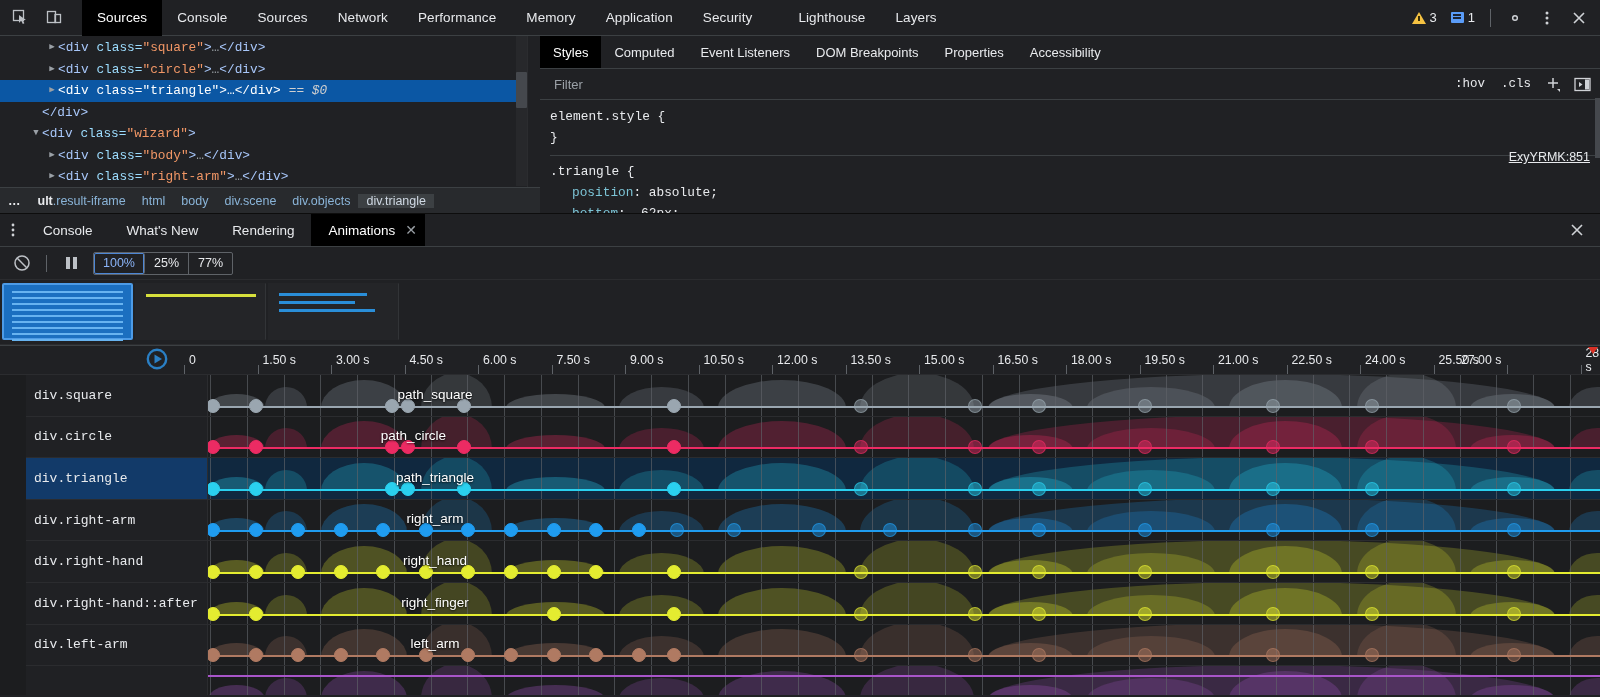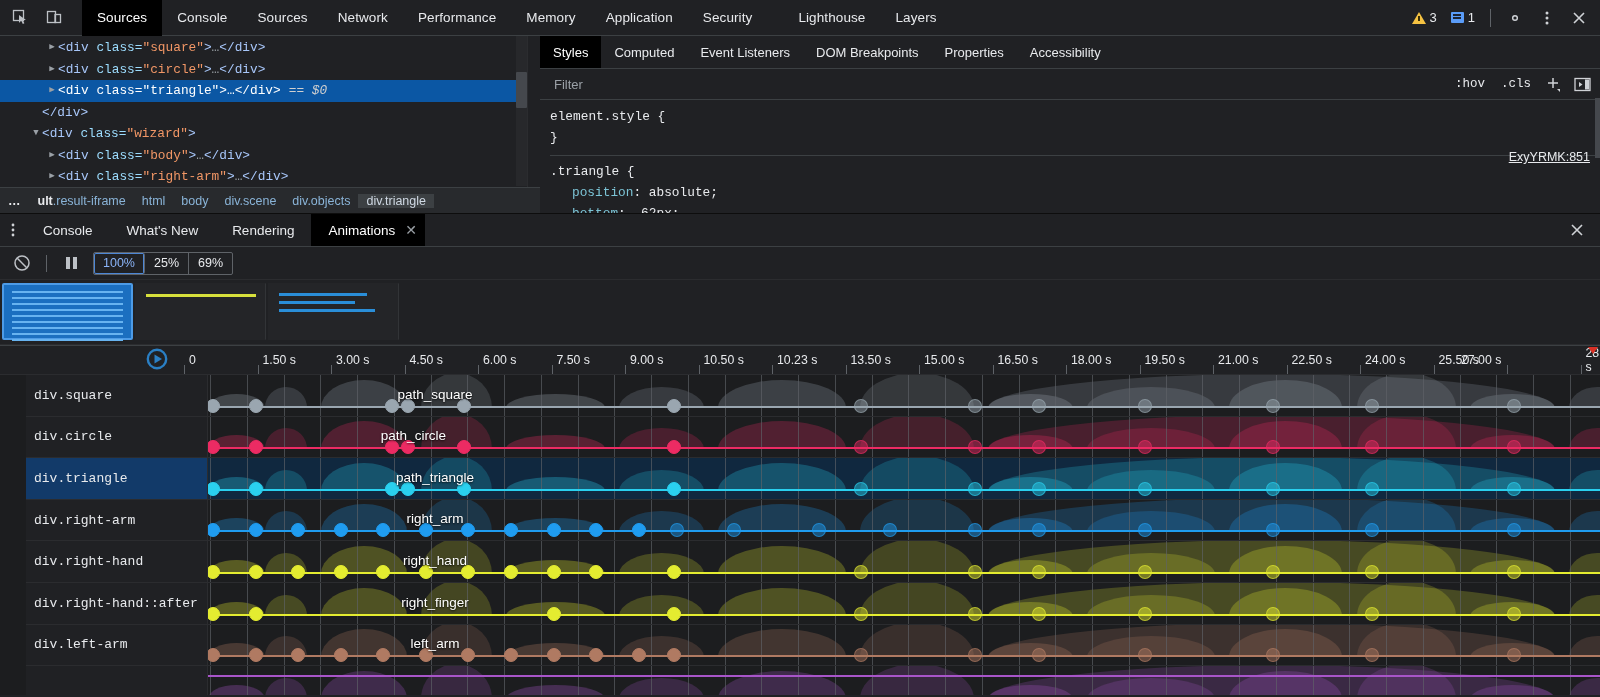--- a/index.html
+++ b/index.html
@@ -390,21 +390,21 @@
         </svg>
       </div>
       <span class="tdiv2"></span>
       <div class="pausebtn">
           <i></i>
           <i></i>
         </div>
       <div class="speeds">
         <div class="spd sel">100%</div>
         <div class="spd">25%</div>
-        <div class="spd">69%</div>
+        <div class="spd">77%</div>
       </div>
     </div>
 
     <div class="previews">
       <div class="pv sel">
         <div class="pvlines">
           <i></i>
             <i></i>
             <i></i>
             <i></i>
@@ -447,21 +447,21 @@
           <div class="tick" style="left: 222.5px;">4.50 s</div>
           <div class="tickline" style="left: 296px;"></div>
           <div class="tick" style="left: 296px;">6.00 s</div>
           <div class="tickline" style="left: 369.5px;"></div>
           <div class="tick" style="left: 369.5px;">7.50 s</div>
           <div class="tickline" style="left: 443px;"></div>
           <div class="tick" style="left: 443px;">9.00 s</div>
           <div class="tickline" style="left: 516.5px;"></div>
           <div class="tick" style="left: 516.5px;">10.50 s</div>
           <div class="tickline" style="left: 590px;"></div>
-          <div class="tick" style="left: 590px;">10.23 s</div>
+          <div class="tick" style="left: 590px;">12.00 s</div>
           <div class="tickline" style="left: 663.5px;"></div>
           <div class="tick" style="left: 663.5px;">13.50 s</div>
           <div class="tickline" style="left: 737px;"></div>
           <div class="tick" style="left: 737px;">15.00 s</div>
           <div class="tickline" style="left: 810.5px;"></div>
           <div class="tick" style="left: 810.5px;">16.50 s</div>
           <div class="tickline" style="left: 884px;"></div>
           <div class="tick" style="left: 884px;">18.00 s</div>
           <div class="tickline" style="left: 957.5px;"></div>
           <div class="tick" style="left: 957.5px;">19.50 s</div>

